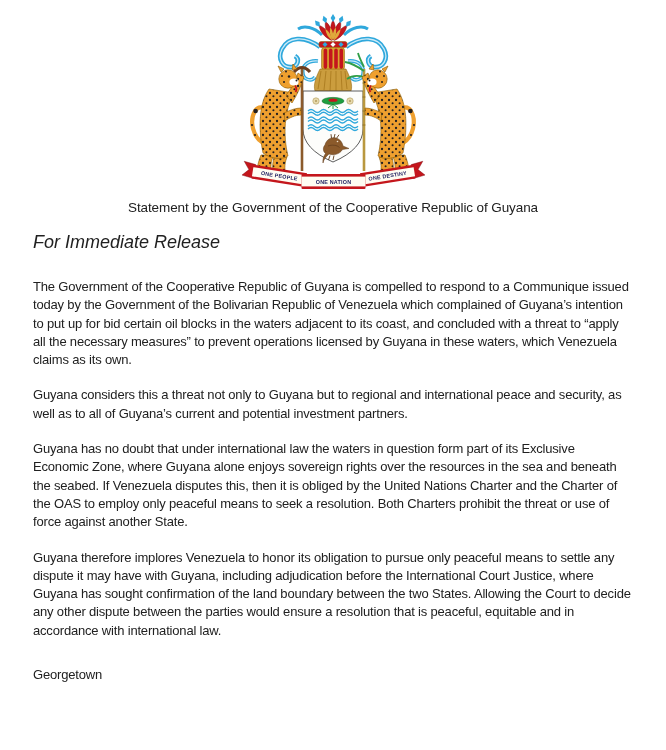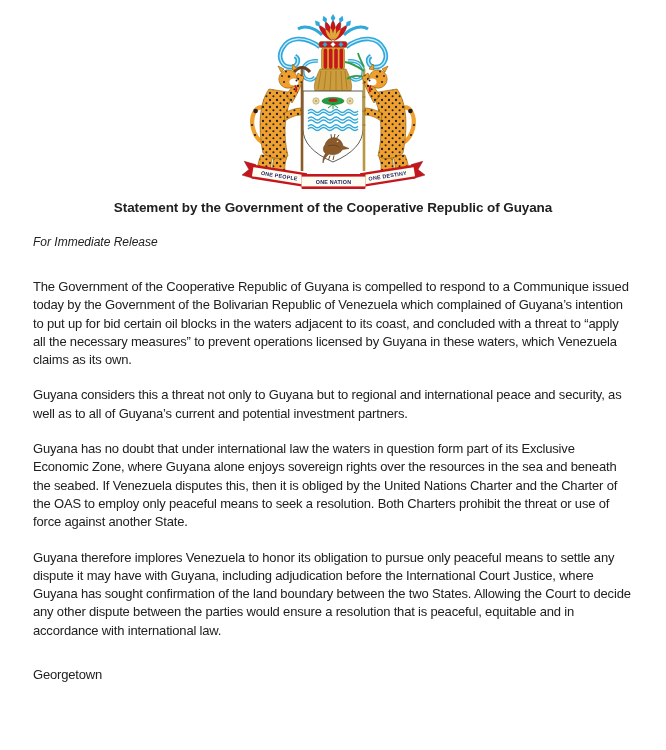--- a/index.html
+++ b/index.html
@@ -5,24 +5,24 @@
   html,body { margin:0; padding:0; }
   body {
     width:666px; height:750px; background:#ffffff; overflow:hidden;
     font-family:"Liberation Sans", sans-serif; color:#212121;
     -webkit-font-smoothing:antialiased;
   }
   .page { padding:0 33px; }
   .coa-wrap { text-align:center; padding-top:5px; height:190px; }
   .coa-wrap svg { display:inline-block; }
   .doc-title {
-    text-align:center; font-weight:700; font-size:13.5px; line-height:18px;
+    text-align:center; font-weight:400; font-size:13.5px; line-height:18px;
     margin:4px 0 0 0; letter-spacing:-0.1px;
   }
-  .release-line { font-style:italic; font-size:12px; line-height:18px; margin:16px 0 0 0; }
+  .release-line { font-style:italic; font-size:18px; line-height:18px; margin:16px 0 0 0; }
   .para { font-size:13px; line-height:18.3px; letter-spacing:-0.18px; margin:17px 0 0 0; text-align:left; }
   .para.first { margin-top:27px; }
   .footer-block { margin-top:26px; font-size:13px; line-height:18.3px; letter-spacing:-0.18px; }
   .motto-text { font-family:"Liberation Sans", sans-serif; font-size:5.4px; font-weight:700; fill:#232363; letter-spacing:0.2px; }
 </style>
 </head>
 <body>
 
 <div class="page">
 

